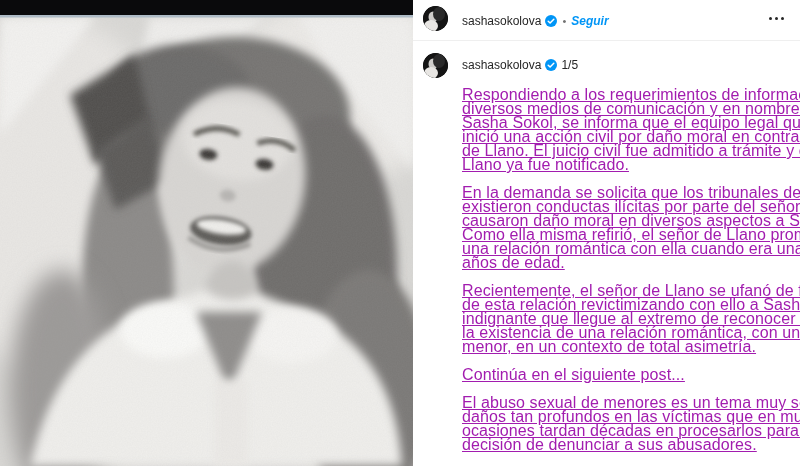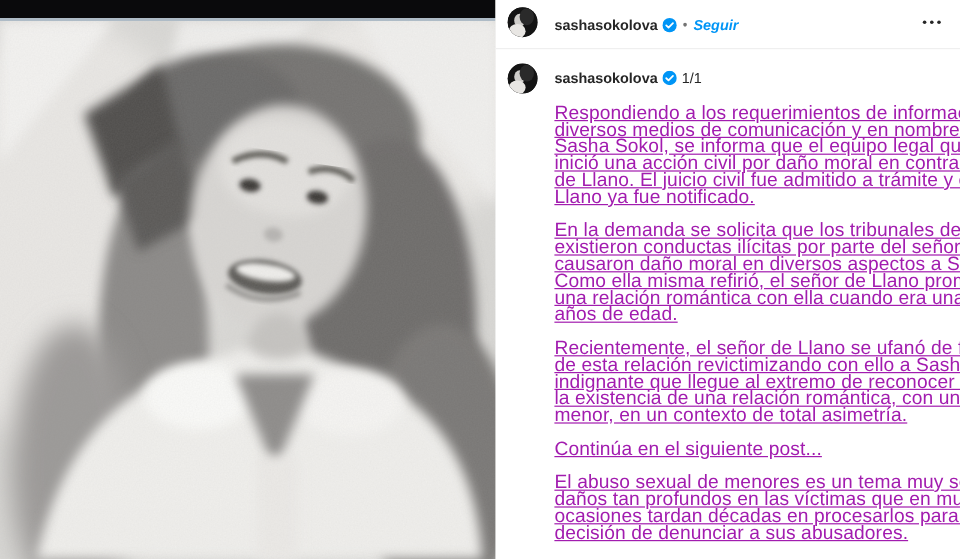--- a/index.html
+++ b/index.html
@@ -23,21 +23,21 @@
     position:absolute; width:25px; height:25px; border-radius:50%;
     overflow:hidden; background:#111; cursor:pointer;
   }
   .avatar svg { display:block; width:25px; height:25px; }
   .hdr-avatar { left:10px; top:6px; }
 
   .hdr-line {
     position:absolute; left:49px; top:0; height:41px;
     display:flex; align-items:center; gap:4px; font-size:12px;
   }
-  .username { font-weight:700; color:#262626; cursor:pointer; }
+  .username { font-weight:400; color:#262626; cursor:pointer; }
   .badge { display:inline-flex; width:12px; height:12px; flex:0 0 auto; }
   .sep-dot { color:#737373; font-size:11px; padding:0 1px; }
   .follow-btn {
     color:#0095f6; font-weight:600; font-size:12px; background:none; border:none;
     cursor:pointer; font-family:inherit; padding:0;font-style:italic;
   }
   .more-btn {
     position:absolute; right:16px; top:10px; border:none; background:none; cursor:pointer;
     display:flex; gap:3px; align-items:center; height:16px;
   }
@@ -167,21 +167,21 @@
 
     <div class="caption">
       <div class="cap-head">
         <span class="username">sashasokolova</span>
         <span class="badge">
           <svg viewBox="0 0 12 12">
               <circle cx="6" cy="6" r="6" fill="#0095f6"></circle>
               <path d="M3.2 6.2 L5.1 8 L8.8 4.3" stroke="#fff" stroke-width="1.5" fill="none" stroke-linecap="round" stroke-linejoin="round"></path>
             </svg>
         </span>
-        <span class="pager">1/1</span>
+        <span class="pager">1/5</span>
       </div>
       <div class="cap-body">
         <p>Respondiendo a los requerimientos de información de
 diversos medios de comunicación y en nombre de la señora
 Sasha Sokol, se informa que el equipo legal que la representa
 inició una acción civil por daño moral en contra del señor Luis
 de Llano. El juicio civil fue admitido a trámite y el señor de
 Llano ya fue notificado.</p>
         <p>En la demanda se solicita que los tribunales declaren que
 existieron conductas ilícitas por parte del señor de Llano que

